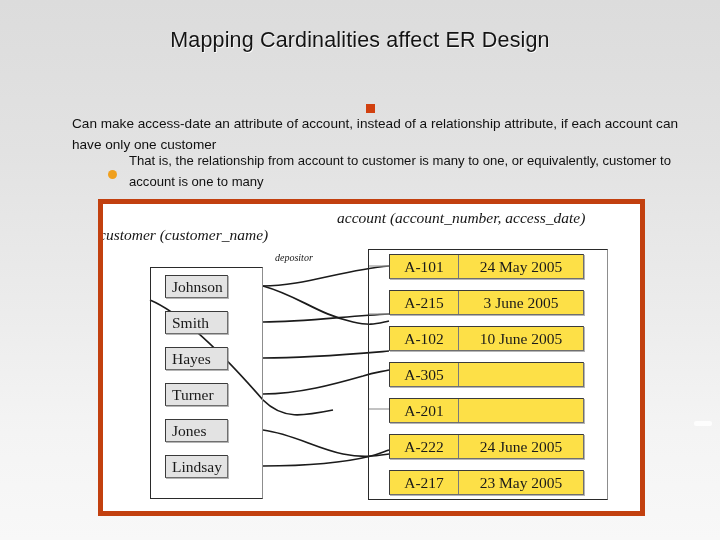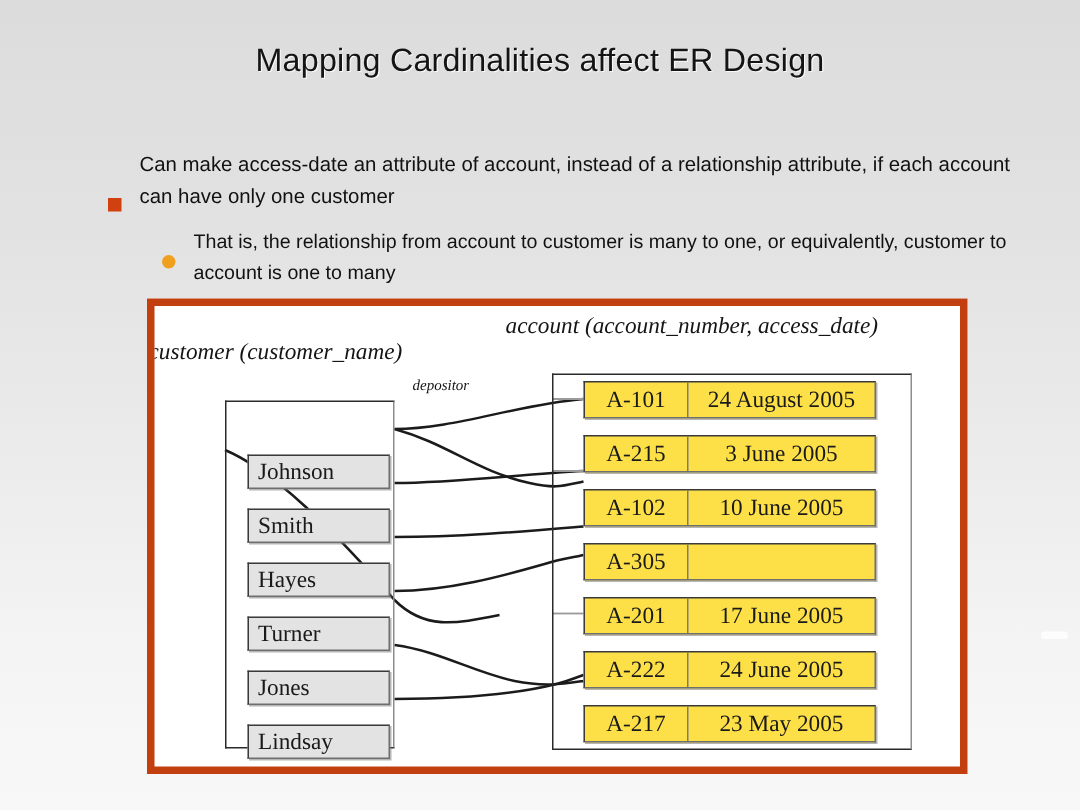--- a/index.html
+++ b/index.html
@@ -30,21 +30,22 @@
     white-space: nowrap;
   }
 
   
   .bullet-l1 {
     position: absolute;
     left: 72px;
     top: 99px;
     width: 608px;
     display: flex;
-    align-items: flex-end;
+    align-items: center;
+    flex-direction: column;
   }
   .marker-square {
     width: 9px;
     height: 9px;
     background: #d1400f;
     margin-top: 5px;
     margin-right: 12px;
     flex: 0 0 auto;
   }
   .bullet-l1-text {
@@ -131,24 +132,23 @@
     border-bottom-color: #6f6f6f;
     box-shadow: 1px 1px 0 rgba(120,120,120,0.55);
     font-family: "Liberation Serif", serif;
     font-size: 15.5px;
     color: #1a1a1a;
     display: flex;
     align-items: center;
   }
   .cell-name {
     left: 62px;
-    width: 95px;
+    width: 63px;
     height: 23px;
     padding-left: 6px;
-    margin-top: 28px;
   }
   .acct-row {
     position: absolute;
     left: 286px;
     width: 195px;
     height: 25px;
     box-sizing: border-box;
     background: #fde047;
     border: 1.6px solid #3a3a3a;
     border-right-color: #6f6f6f;
@@ -238,36 +238,35 @@
 
     <div class="cell cell-name" style="top:71px">Johnson</div>
     <div class="cell cell-name" style="top:107px">Smith</div>
     <div class="cell cell-name" style="top:143px">Hayes</div>
     <div class="cell cell-name" style="top:179px">Turner</div>
     <div class="cell cell-name" style="top:215px">Jones</div>
     <div class="cell cell-name" style="top:251px">Lindsay</div>
 
     <div class="acct-row" style="top:50px">
       <span class="acct-num">A-101</span>
-      <span class="acct-date">24 August 2005</span>
+      <span class="acct-date">24 May 2005</span>
     </div>
     <div class="acct-row" style="top:86px">
       <span class="acct-num">A-215</span>
       <span class="acct-date">3 June 2005</span>
     </div>
     <div class="acct-row" style="top:122px">
       <span class="acct-num">A-102</span>
       <span class="acct-date">10 June 2005</span>
     </div>
     <div class="acct-row" style="top:158px">
       <span class="acct-num">A-305</span>
     </div>
     <div class="acct-row" style="top:194px">
       <span class="acct-num">A-201</span>
-      <span class="acct-date">17 June 2005</span>
     </div>
     <div class="acct-row" style="top:230px">
       <span class="acct-num">A-222</span>
       <span class="acct-date">24 June 2005</span>
     </div>
     <div class="acct-row" style="top:266px">
       <span class="acct-num">A-217</span>
       <span class="acct-date">23 May 2005</span>
     </div>
 

